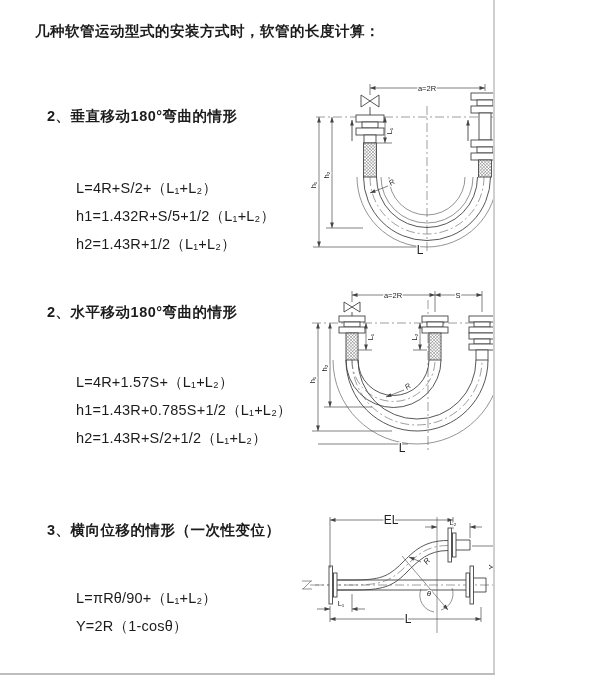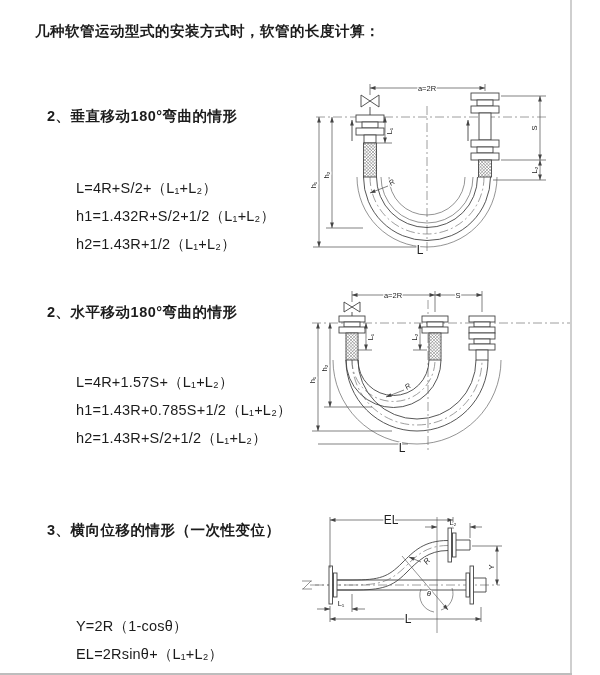--- a/index.html
+++ b/index.html
@@ -1,16 +1,16 @@
 <!DOCTYPE html>
 <html><head>
 <meta charset="utf-8">
 <style>
   html,body{margin:0;padding:0;background:#fff;}
-  .page{position:relative;width:572px;height:675px;background:#fff;overflow:hidden;
+  .page{position:relative;width:495px;height:675px;background:#fff;overflow:hidden;
         font-family:"Liberation Sans","DejaVu Sans",sans-serif;color:#1c1c1c;}
   .edge-r{position:absolute;right:0;top:0;width:2px;height:100%;background:#cfcfcf;}
   .edge-b{position:absolute;left:0;bottom:0;width:100%;height:2px;background:#bdbdbd;}
   .doc-title{position:absolute;font-size:14.5px;font-weight:600;letter-spacing:.5px;white-space:nowrap;}
   .sec-heading{position:absolute;font-size:14.5px;font-weight:600;letter-spacing:.5px;white-space:nowrap;}
   .formula{position:absolute;font-size:14.5px;font-weight:400;letter-spacing:.2px;white-space:nowrap;margin-top:40px;}
   .diagram{position:absolute;overflow:visible;}
   .ln{stroke:#444;stroke-width:0.9;fill:none;}
   .thin{stroke:#5a5a5a;stroke-width:0.65;fill:none;}
   .dim{stroke:#4a4a4a;stroke-width:0.7;fill:none;}
@@ -24,21 +24,21 @@
 </style>
 </head>
 <body>
 
 <div class="page">
 
   <div class="doc-title" style="left:35px;top:22px">几种软管运动型式的安装方式时，软管的长度计算：</div>
 
   <div class="sec-heading" style="left:47px;top:107px">2、垂直移动180°弯曲的情形</div>
   <div class="formula" style="left:76px;top:139px">L=4R+S/2+（L₁+L₂）</div>
-  <div class="formula" style="left:76px;top:167px">h1=1.432R+S/2+1/2（L₁+L₂）</div>
+  <div class="formula" style="left:76px;top:167px">h1=1.432R+S/5+1/2（L₁+L₂）</div>
   <div class="formula" style="left:76px;top:195px">h2=1.43R+1/2（L₁+L₂）</div>
 
   <svg class="diagram" style="left:300px;top:70px" width="280" height="192" viewBox="300 70 280 192">
     <g>
       <line class="cl" x1="316" y1="117" x2="548" y2="117"></line>
       <line class="cl" x1="427" y1="106" x2="427" y2="252"></line>
     </g>
     <g>
       <path class="thin" d="M 357,177 A 70,70 0 0 0 497,177"></path>
       <path class="ln" d="M 363.5,177 A 63.5,63.5 0 0 0 490.5,177"></path>
@@ -297,22 +297,22 @@
         <line x1="433.3" y1="360" x2="441" y2="352.3"></line>
         <line x1="433.3" y1="333" x2="441" y2="340.7"></line>
         <line x1="436.5" y1="360" x2="441" y2="355.5"></line>
         <line x1="436.5" y1="333" x2="441" y2="337.5"></line>
         <line x1="439.7" y1="360" x2="441" y2="358.7"></line>
         <line x1="439.7" y1="333" x2="441" y2="334.3"></line>
       </g>
     </svg>
 
   <div class="sec-heading" style="left:47px;top:521px">3、横向位移的情形（一次性变位）</div>
+  <div class="formula" style="left:76px;top:549px">L=πRθ/90+（L₁+L₂）</div>
   <div class="formula" style="left:76px;top:577px">Y=2R（1-cosθ）</div>
-  <div class="formula" style="left:76px;top:605px">EL=2Rsinθ+（L₁+L₂）</div>
 
   <svg class="diagram" style="left:295px;top:495px" width="305" height="165" viewBox="295 495 305 165">
     <line class="cl" x1="310" y1="585" x2="500" y2="585"></line>
     <path class="thin" d="M 302,581 H 312 M 311,581 L 303,589 M 302,589 H 312"></path>
 
     <g>
       <line class="ln" x1="337" y1="580" x2="466" y2="580"></line>
       <line class="ln" x1="337" y1="590" x2="466" y2="590"></line>
     </g>
     <g>

